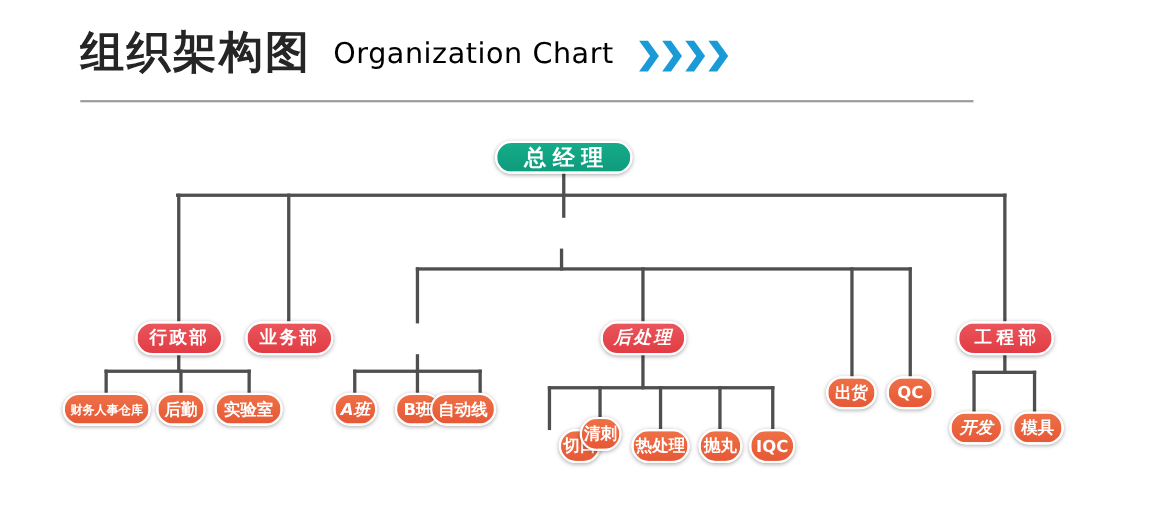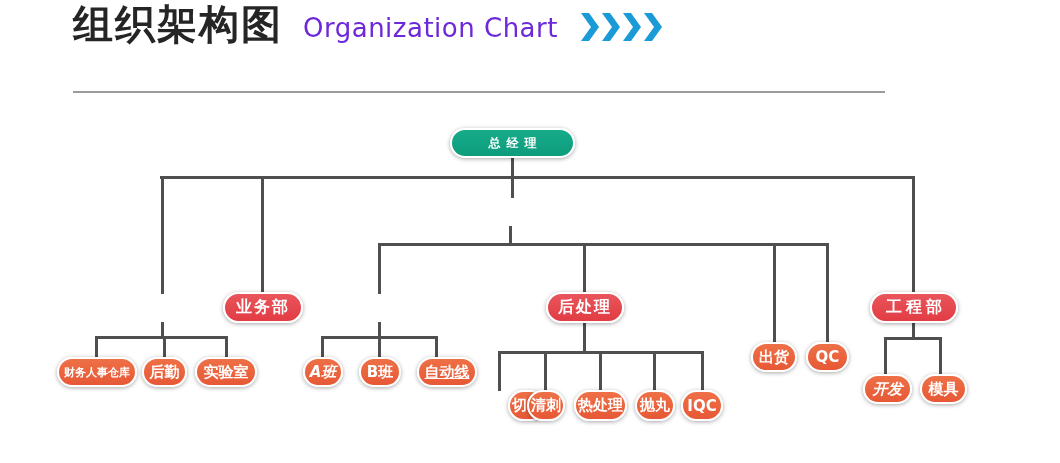--- a/index.html
+++ b/index.html
@@ -8,35 +8,35 @@
     position: relative;
     width: 1060px;
     height: 463px;
     background: #ffffff;
     overflow: hidden;
     font-family: "DejaVu Sans", "Liberation Sans", sans-serif;
   }
   
   .header {
     position: absolute;
-    left: 73px; top: 2px;
+    left: 73px; top: 26px;
     display: flex;
-    align-items: center;
+    align-items: flex-start;
   }
   .title-zh {
     font-size: 40px;
     font-weight: bold;
     color: #262525;
     letter-spacing: 2px;
     line-height: 1.1;
   }
   .title-en {
     font-size: 26px;
     font-weight: normal;
-    color: #6d28d9;
+    color: #000000;
     margin-left: 20px;
     margin-top: 8px;
     letter-spacing: 0.5px;
   }
   .chevrons {
     margin-left: 22px;
     margin-top: 10px;
     display: inline-block;
   }
   .divider {
@@ -57,21 +57,21 @@
     justify-content: center;
     color: #ffffff;
     border: 2px solid #ffffff;
     border-radius: 17px;
     box-shadow: 0 1px 4px rgba(0,0,0,0.35);
     font-size: 15px;
     font-weight: 600;
     white-space: nowrap;
     text-align: center;
   }
-  .lv1 { background: linear-gradient(180deg, #16ab8a 0%, #0d9c7c 100%); font-size: 12px; letter-spacing: 6px; text-indent: 6px; }
+  .lv1 { background: linear-gradient(180deg, #16ab8a 0%, #0d9c7c 100%); font-size: 20px; letter-spacing: 6px; text-indent: 6px; }
   .lv2 { background: linear-gradient(180deg, #6396dd 0%, #4f85d3 100%); font-size: 16px; letter-spacing: 6px; text-indent: 6px; }
   .lv3 { background: linear-gradient(180deg, #e9555b 0%, #e23c44 100%); font-size: 16px; letter-spacing: 2px; }
   .lv4 { background: linear-gradient(180deg, #ee7046 0%, #e75836 100%); font-size: 15px; }
   .pill.wide-space { letter-spacing: 4px; text-indent: 4px; font-family: Liberation Mono, monospace; }
   .pill.small-text { font-size: 11px; letter-spacing: 0; }
 </style>
 </head>
 <body>
 
 <div class="page">
@@ -132,37 +132,38 @@
 
     <div class="vline" style="left:912px; top:322px; height:18px;"></div>
     <div class="hline" style="left:884px; top:337px; width:58px;"></div>
     <div class="vline" style="left:884px; top:337px; height:38px;"></div>
     <div class="vline" style="left:939px; top:337px; height:38px;"></div>
   </div>
 
   <div class="pill lv1" style="left:450px; top:128px; width:125px; height:30px;">总经理</div>
 
 
+  <div class="pill lv3" style="left:123px; top:292px; width:80px; height:31px;">行政部</div>
   <div class="pill lv3" style="left:223px; top:292px; width:80px; height:31px;">业务部</div>
-  <div class="pill lv3" style="left:546px; top:292px; width:78px; height:31px;">后处理</div>
+  <div class="pill lv3" style="left:546px; top:292px; width:78px; height:31px;font-style:italic;">后处理</div>
   <div class="pill lv3 wide-space" style="left:870px; top:292px; width:88px; height:31px;">工程部</div>
 
   <div class="pill lv4" style="left:751px; top:342px; width:46px; height:30px;">出货</div>
   <div class="pill lv4" style="left:806px; top:342px; width:43px; height:30px;">QC</div>
 
   <div class="pill lv4 small-text" style="left:57px; top:357px; width:80px; height:30px;">财务人事仓库</div>
   <div class="pill lv4" style="left:142px; top:357px; width:45px; height:30px;">后勤</div>
   <div class="pill lv4" style="left:195px; top:357px; width:62px; height:30px;">实验室</div>
 
   <div class="pill lv4" style="left:303px; top:357px; width:40px; height:30px;font-style:italic;">A班</div>
   <div class="pill lv4" style="left:359px; top:357px; width:42px; height:30px;">B班</div>
-  <div class="pill lv4" style="left:417px; top:357px; width:60px; height:30px;text-decoration:underline;">自动线</div>
+  <div class="pill lv4" style="left:391px; top:357px; width:60px; height:30px;">自动线</div>
 
   <div class="pill lv4" style="left:508px; top:390px; width:38px; height:31px;">切口</div>
-  <div class="pill lv4" style="left:527px; top:390px; width:38px; height:31px;text-align:right;">清刺</div>
+  <div class="pill lv4" style="left:527px; top:379px; width:38px; height:31px;text-align:right;">清刺</div>
   <div class="pill lv4" style="left:574px; top:390px; width:53px; height:31px;">热处理</div>
   <div class="pill lv4" style="left:635px; top:390px; width:40px; height:31px;">抛丸</div>
   <div class="pill lv4" style="left:681px; top:390px; width:42px; height:31px;">IQC</div>
 
   <div class="pill lv4" style="left:863px; top:374px; width:49px; height:30px;font-style:italic;">开发</div>
   <div class="pill lv4" style="left:920px; top:374px; width:47px; height:30px;">模具</div>
 
 </div>
 
 </body></html>

